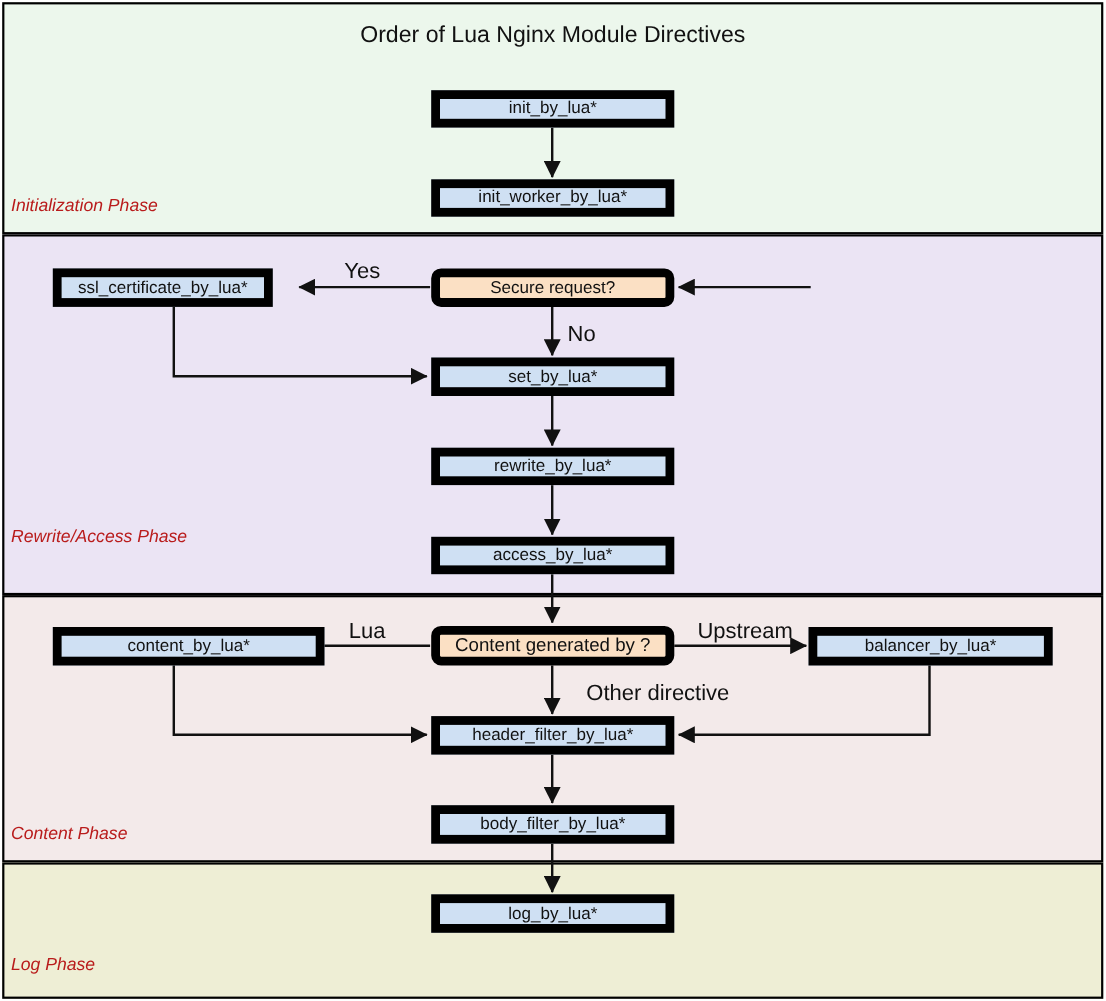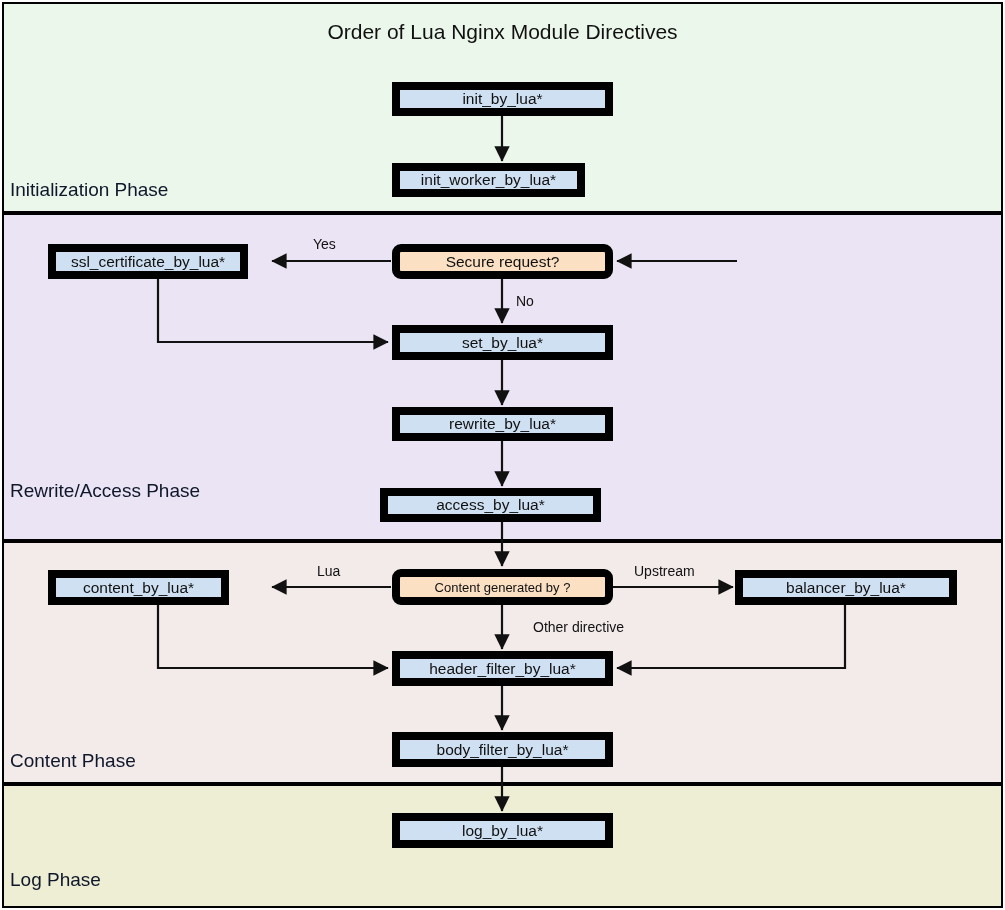--- a/index.html
+++ b/index.html
@@ -18,47 +18,48 @@
   .band {
     position: absolute;
     left: 2px;
     right: 2px;
     box-sizing: border-box;
     border: 2px solid #000000;
   }
   .band-label {
     position: absolute;
     left: 10px;
-    font-size: 19px;
-    color: #0f172a;
+    font-size: 16px;
+    color: #b91c1c;
     white-space: nowrap;
+    font-style: italic;
   }
   .node {
     position: absolute;
     box-sizing: border-box;
     border: 8px solid #000000;
     display: flex;
     align-items: center;
     justify-content: center;
     font-size: 15.5px;
     color: #111111;
     white-space: nowrap;
   }
   .node.process {
     background: #cfe0f3;
     border-radius: 0;
   }
   .node.decision {
     background: #fbe0c4;
     border-radius: 9px;
   }
-  .node.small-text { font-size: 13px; }
+  .node.small-text { font-size: 17px; }
   .edge-label {
     position: absolute;
-    font-size: 14px;
+    font-size: 20px;
     color: #111111;
     white-space: nowrap;
   }
   svg.wires {
     position: absolute;
     left: 0;
     top: 0;
     width: 1005px;
     height: 910px;
     pointer-events: none;
@@ -126,50 +127,50 @@
       <path d="M 502 686 L 502 730"></path>
 
       <path d="M 502 767 L 502 811"></path>
     </g>
   </svg>
 
   <div class="node process" style="left:392px; top:82px; width:221px; height:34px;">
     <span>init_by_lua*</span>
   </div>
 
-  <div class="node process" style="left:392px; top:163px; width:193px; height:34px;">
+  <div class="node process" style="left:392px; top:163px; width:221px; height:34px;">
     <span>init_worker_by_lua*</span>
   </div>
 
 
   <div class="node decision" style="left:392px; top:244px; width:221px; height:35px;">
     <span>Secure request?</span>
   </div>
 
   <div class="node process" style="left:48px; top:244px; width:200px; height:35px;">
     <span>ssl_certificate_by_lua*</span>
   </div>
 
   <div class="node process" style="left:392px; top:325px; width:221px; height:35px;">
     <span>set_by_lua*</span>
   </div>
 
   <div class="node process" style="left:392px; top:407px; width:221px; height:34px;">
     <span>rewrite_by_lua*</span>
   </div>
 
-  <div class="node process" style="left:380px; top:488px; width:221px; height:34px;">
+  <div class="node process" style="left:392px; top:488px; width:221px; height:34px;">
     <span>access_by_lua*</span>
   </div>
 
   <div class="node decision small-text" style="left:392px; top:569px; width:221px; height:36px;">
     <span>Content generated by ?</span>
   </div>
 
-  <div class="node process" style="left:48px; top:570px; width:181px; height:35px;text-align:right;">
+  <div class="node process" style="left:48px; top:570px; width:247px; height:35px;text-align:right;">
     <span>content_by_lua*</span>
   </div>
 
   <div class="node process" style="left:735px; top:570px; width:222px; height:35px;">
     <span>balancer_by_lua*</span>
   </div>
 
   <div class="node process" style="left:392px; top:651px; width:221px; height:35px;">
     <span>header_filter_by_lua*</span>
   </div>

